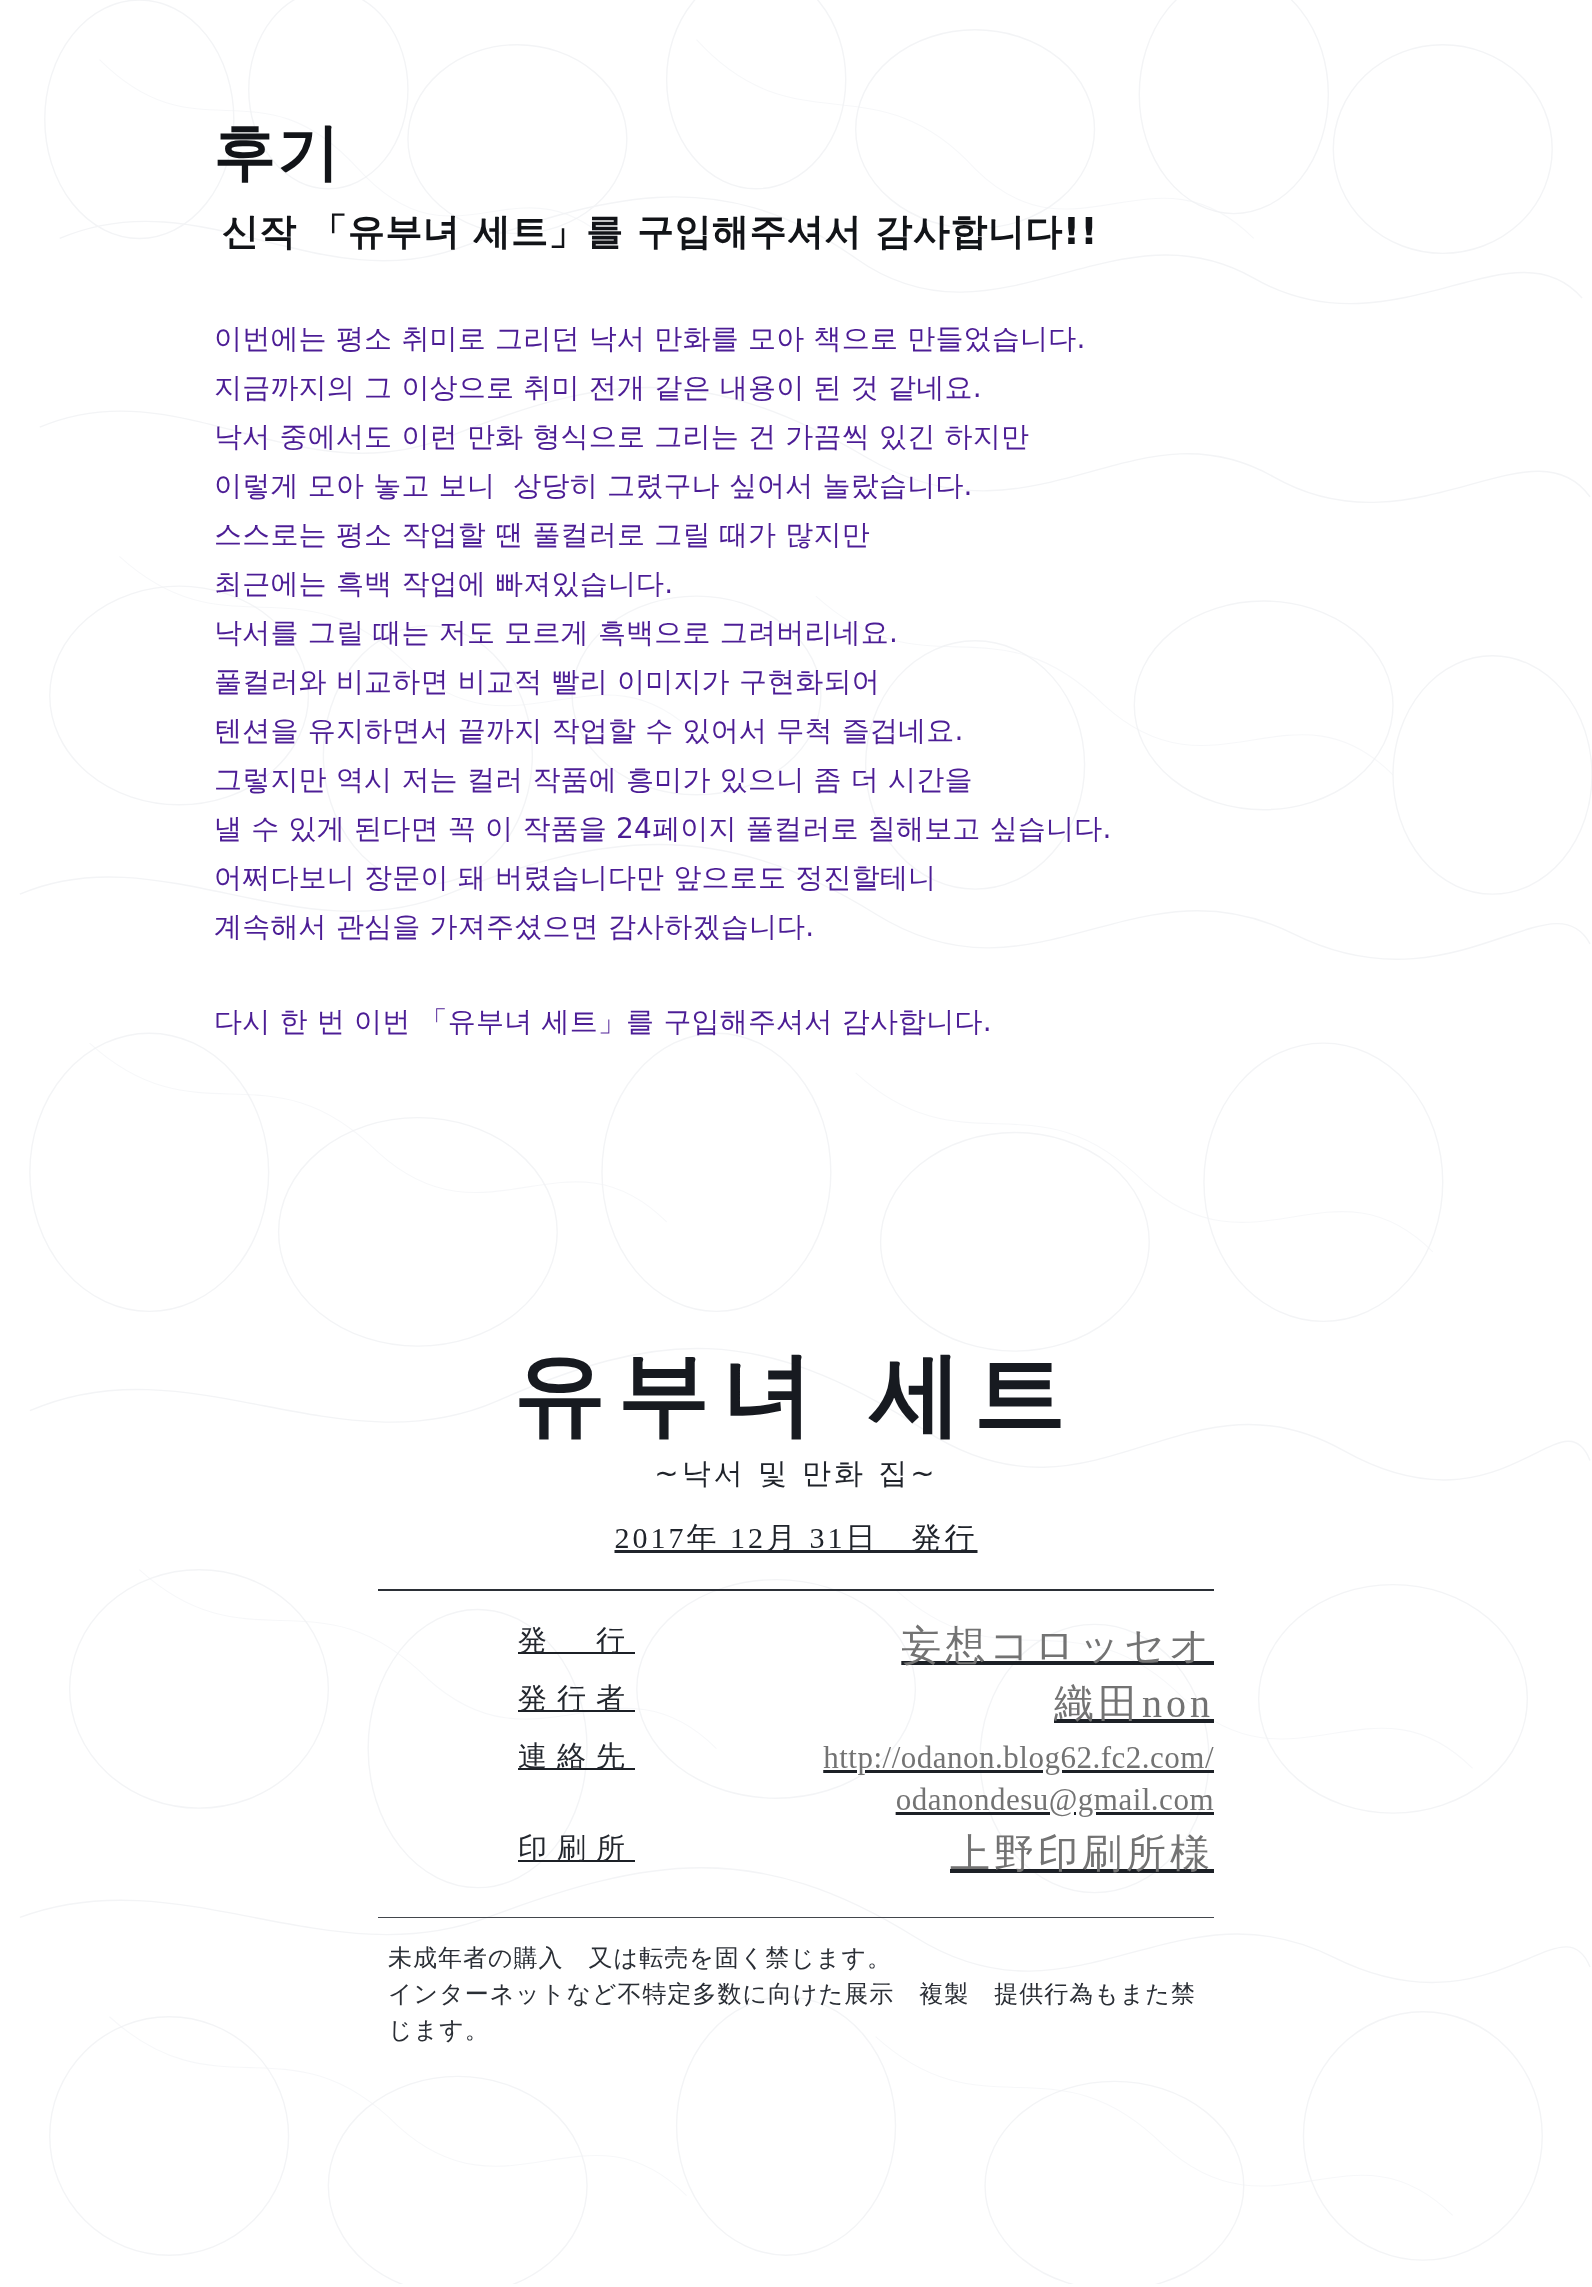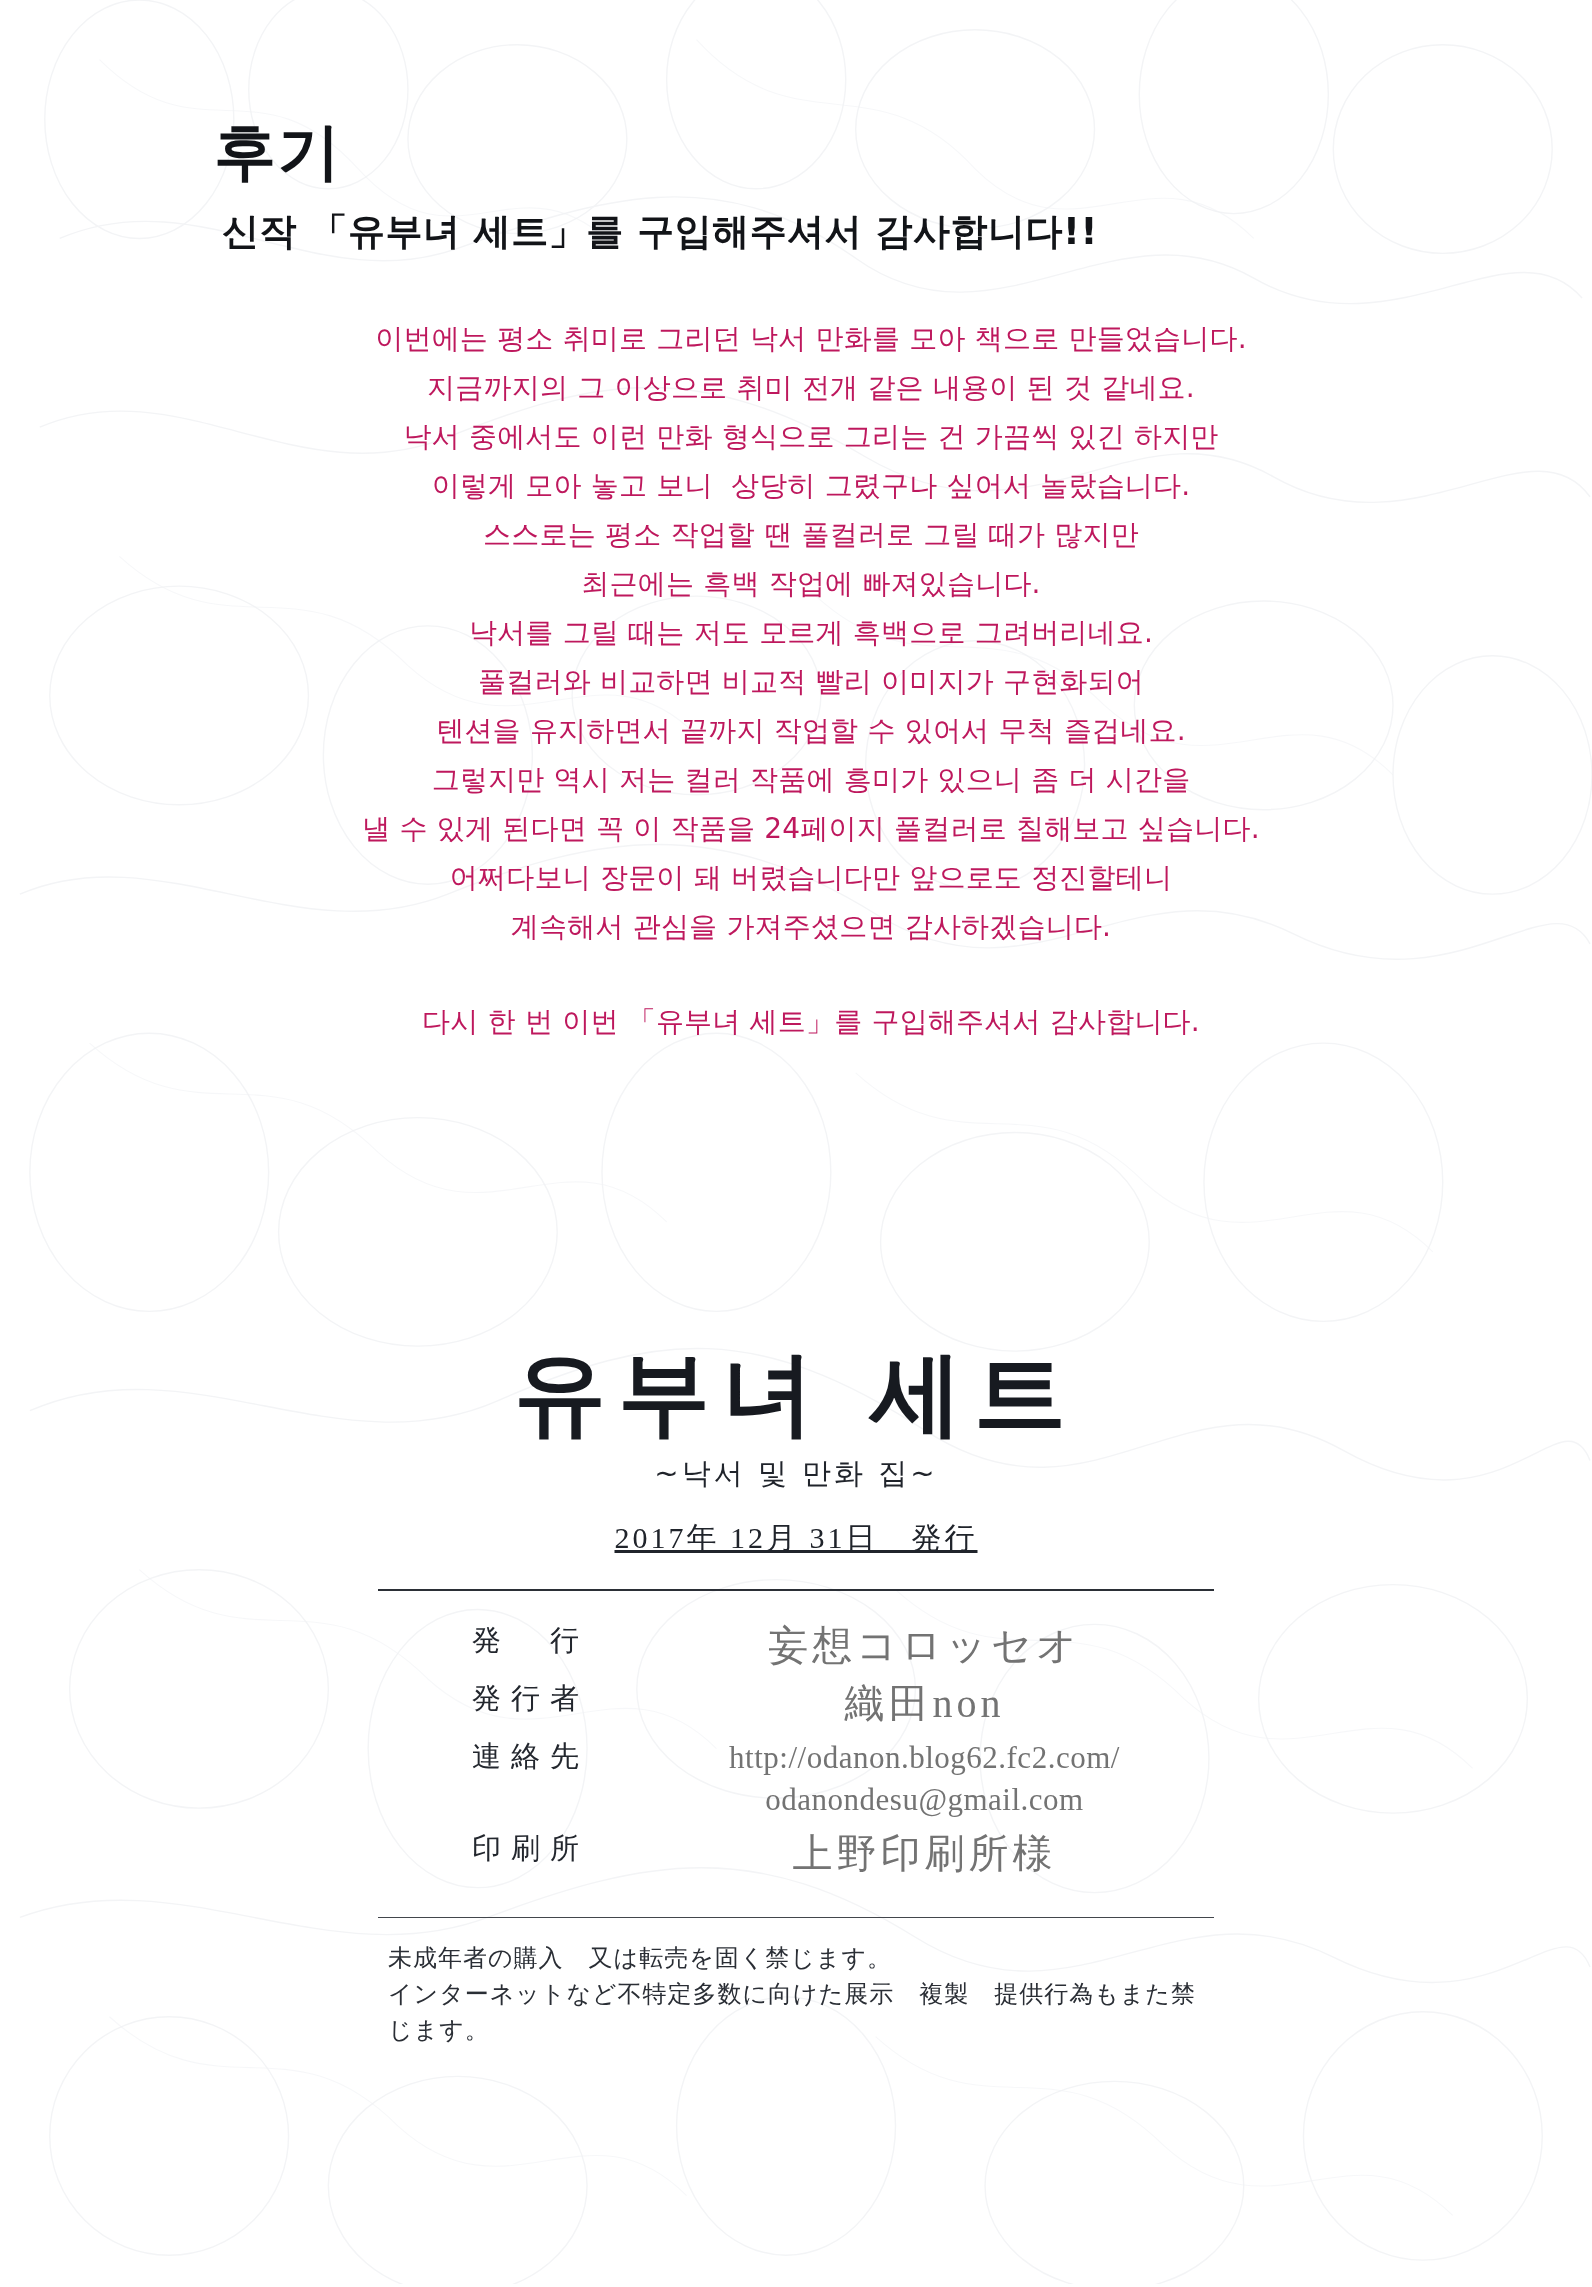--- a/index.html
+++ b/index.html
@@ -70,23 +70,22 @@
     line-height: 1.2;
     color: #121418;
     margin: 0 0 60px 8px;
     letter-spacing: 0.5px;
   }
 
   .body-lines {
     font-family: "DejaVu Sans", sans-serif;
     font-size: 28px;
     line-height: 49px;
-    color: #be185d;
+    color: #4c1d95;
     letter-spacing: 0.2px;
-    text-align: center;
   }
   .body-lines .ln { display: block; white-space: pre; }
   .body-lines .spacer { display: block; height: 46px; }
 
   
   .colophon {
     position: absolute;
     left: 0;
     top: 1343px;
     width: 1592px;
@@ -127,21 +126,22 @@
   .rule.thin {
     height: 1px;
     background: #42464c;
     margin-top: 34px;
   }
 
   .meta-table {
     width: 836px;
     margin: 26px auto 0 auto;
     border-collapse: collapse;
-    text-align: center;
+    text-align: right;
+    text-decoration: underline;
   }
   .meta-table td {
     vertical-align: top;
     padding: 4px 0;
   }
   .meta-label {
     width: 209px;
     font-family: "Liberation Serif", serif;
     font-size: 29px;
     letter-spacing: 10px;

